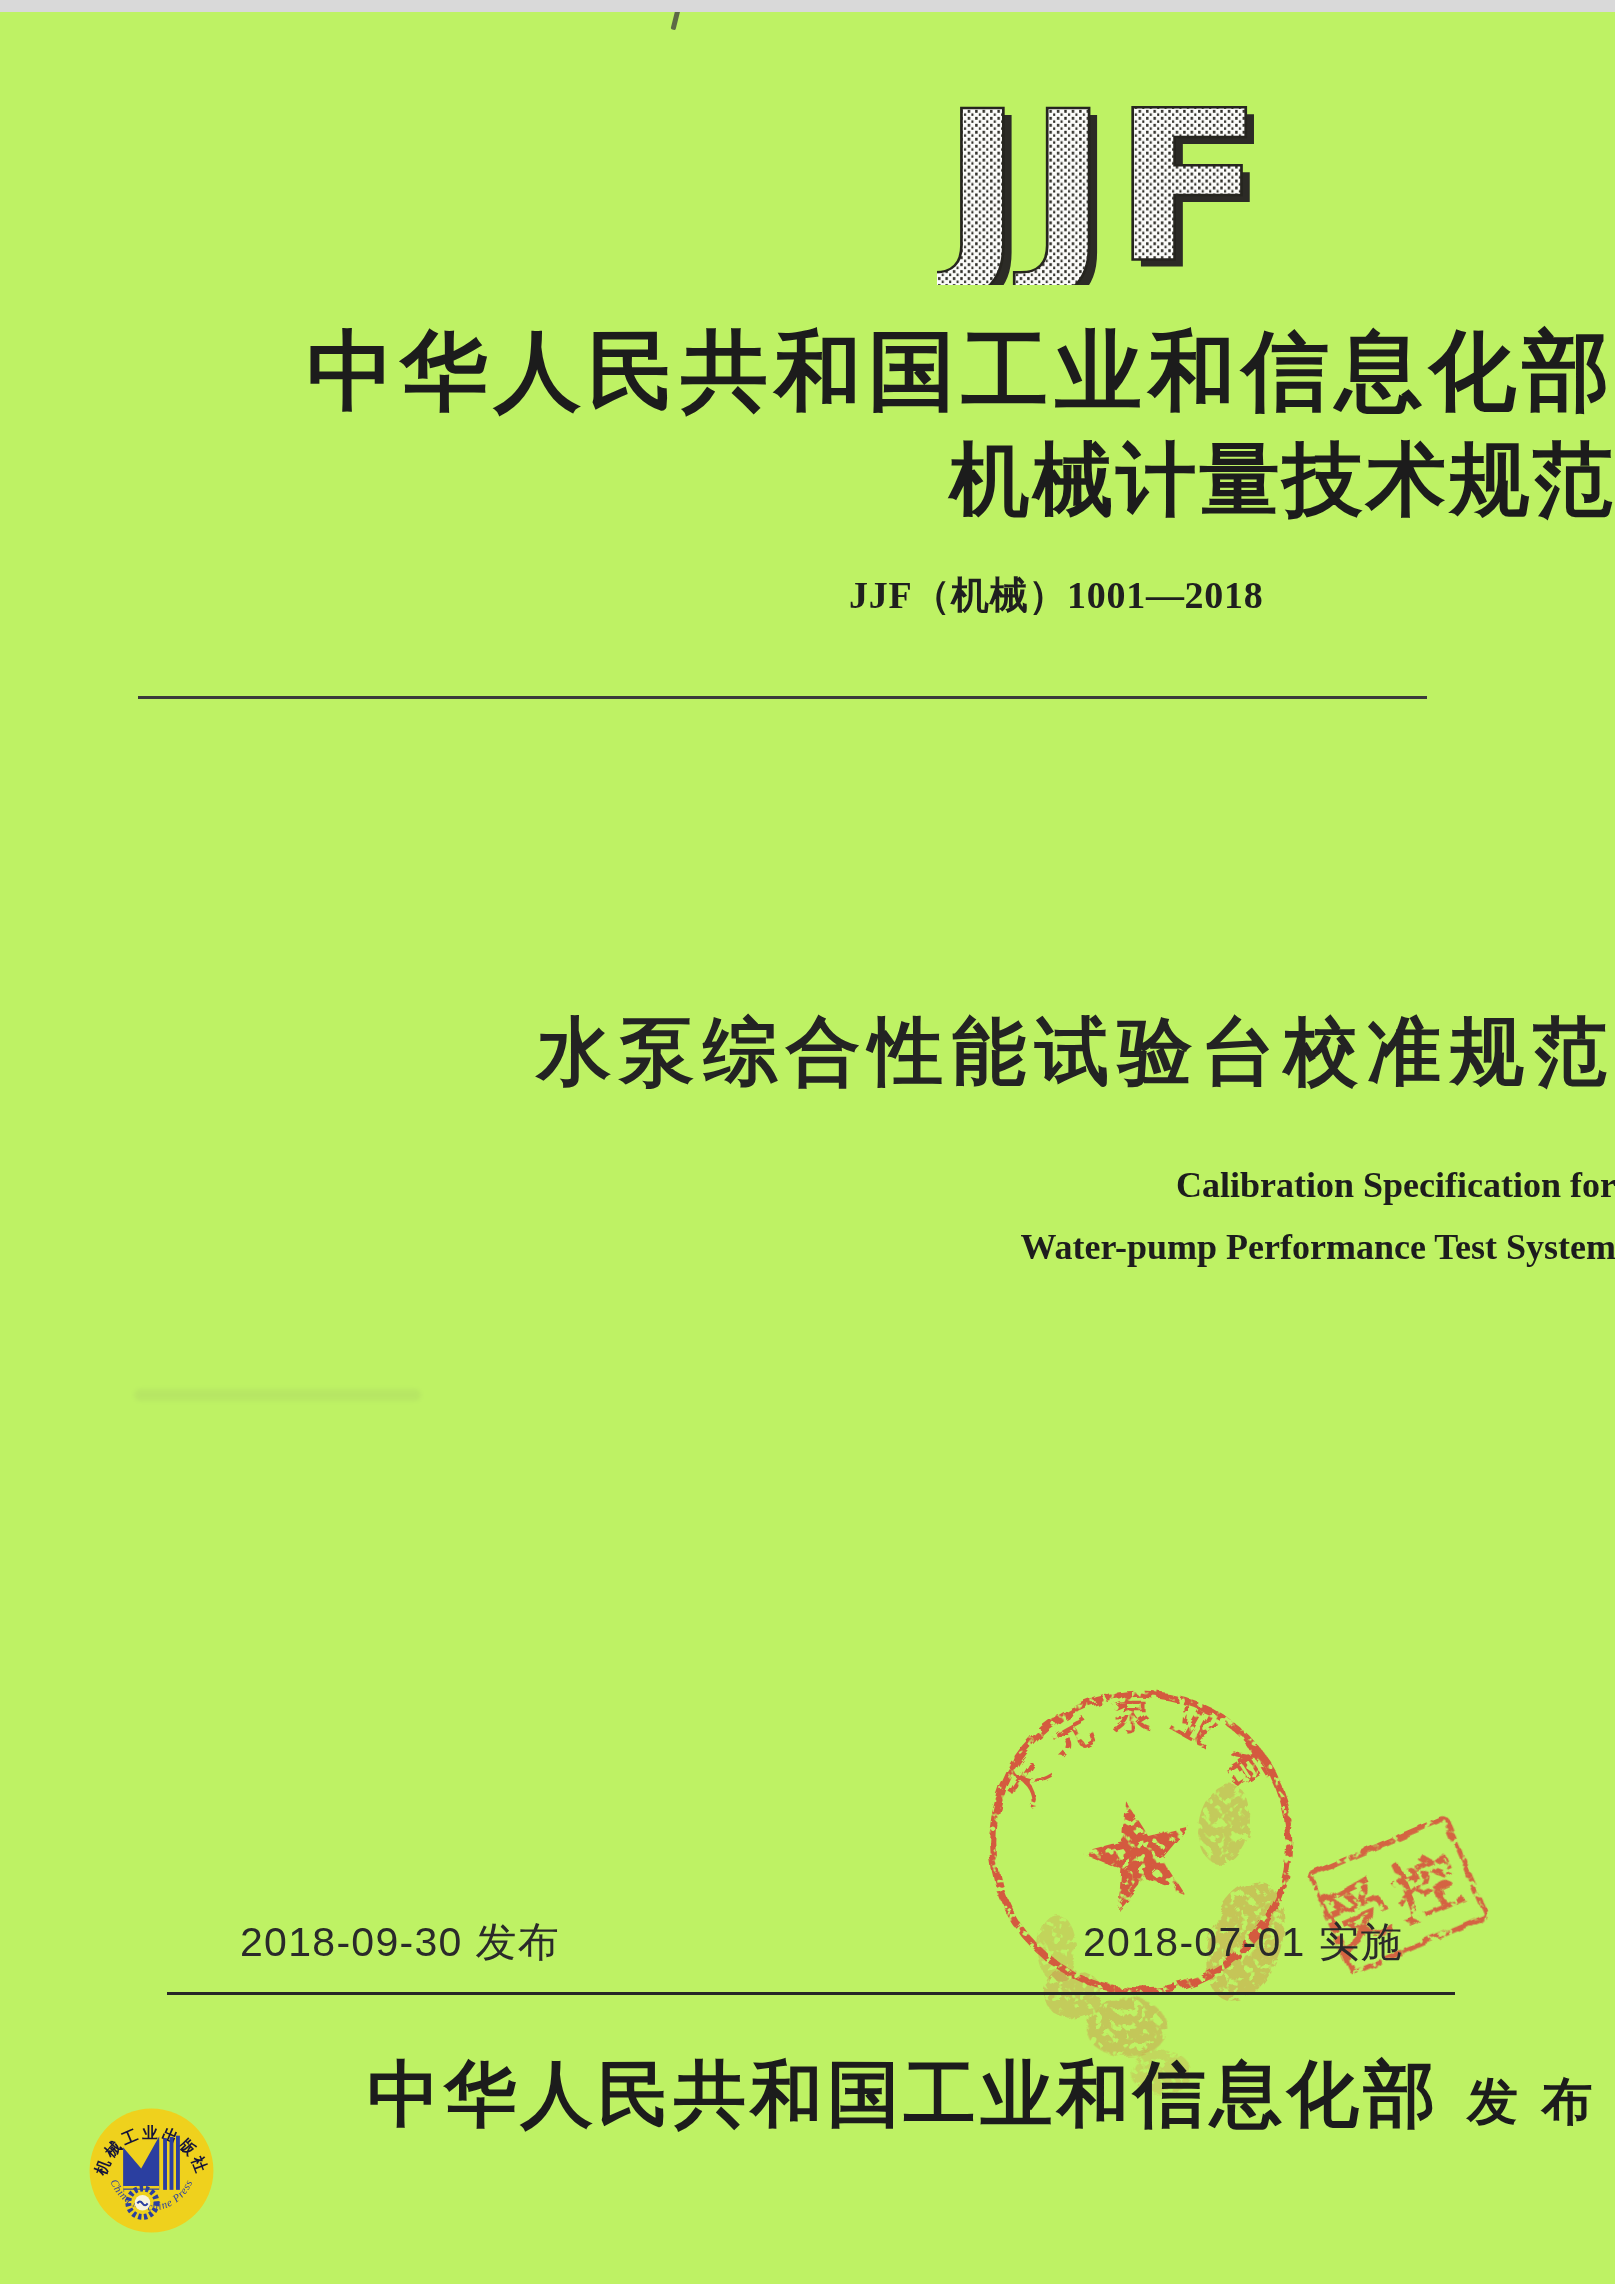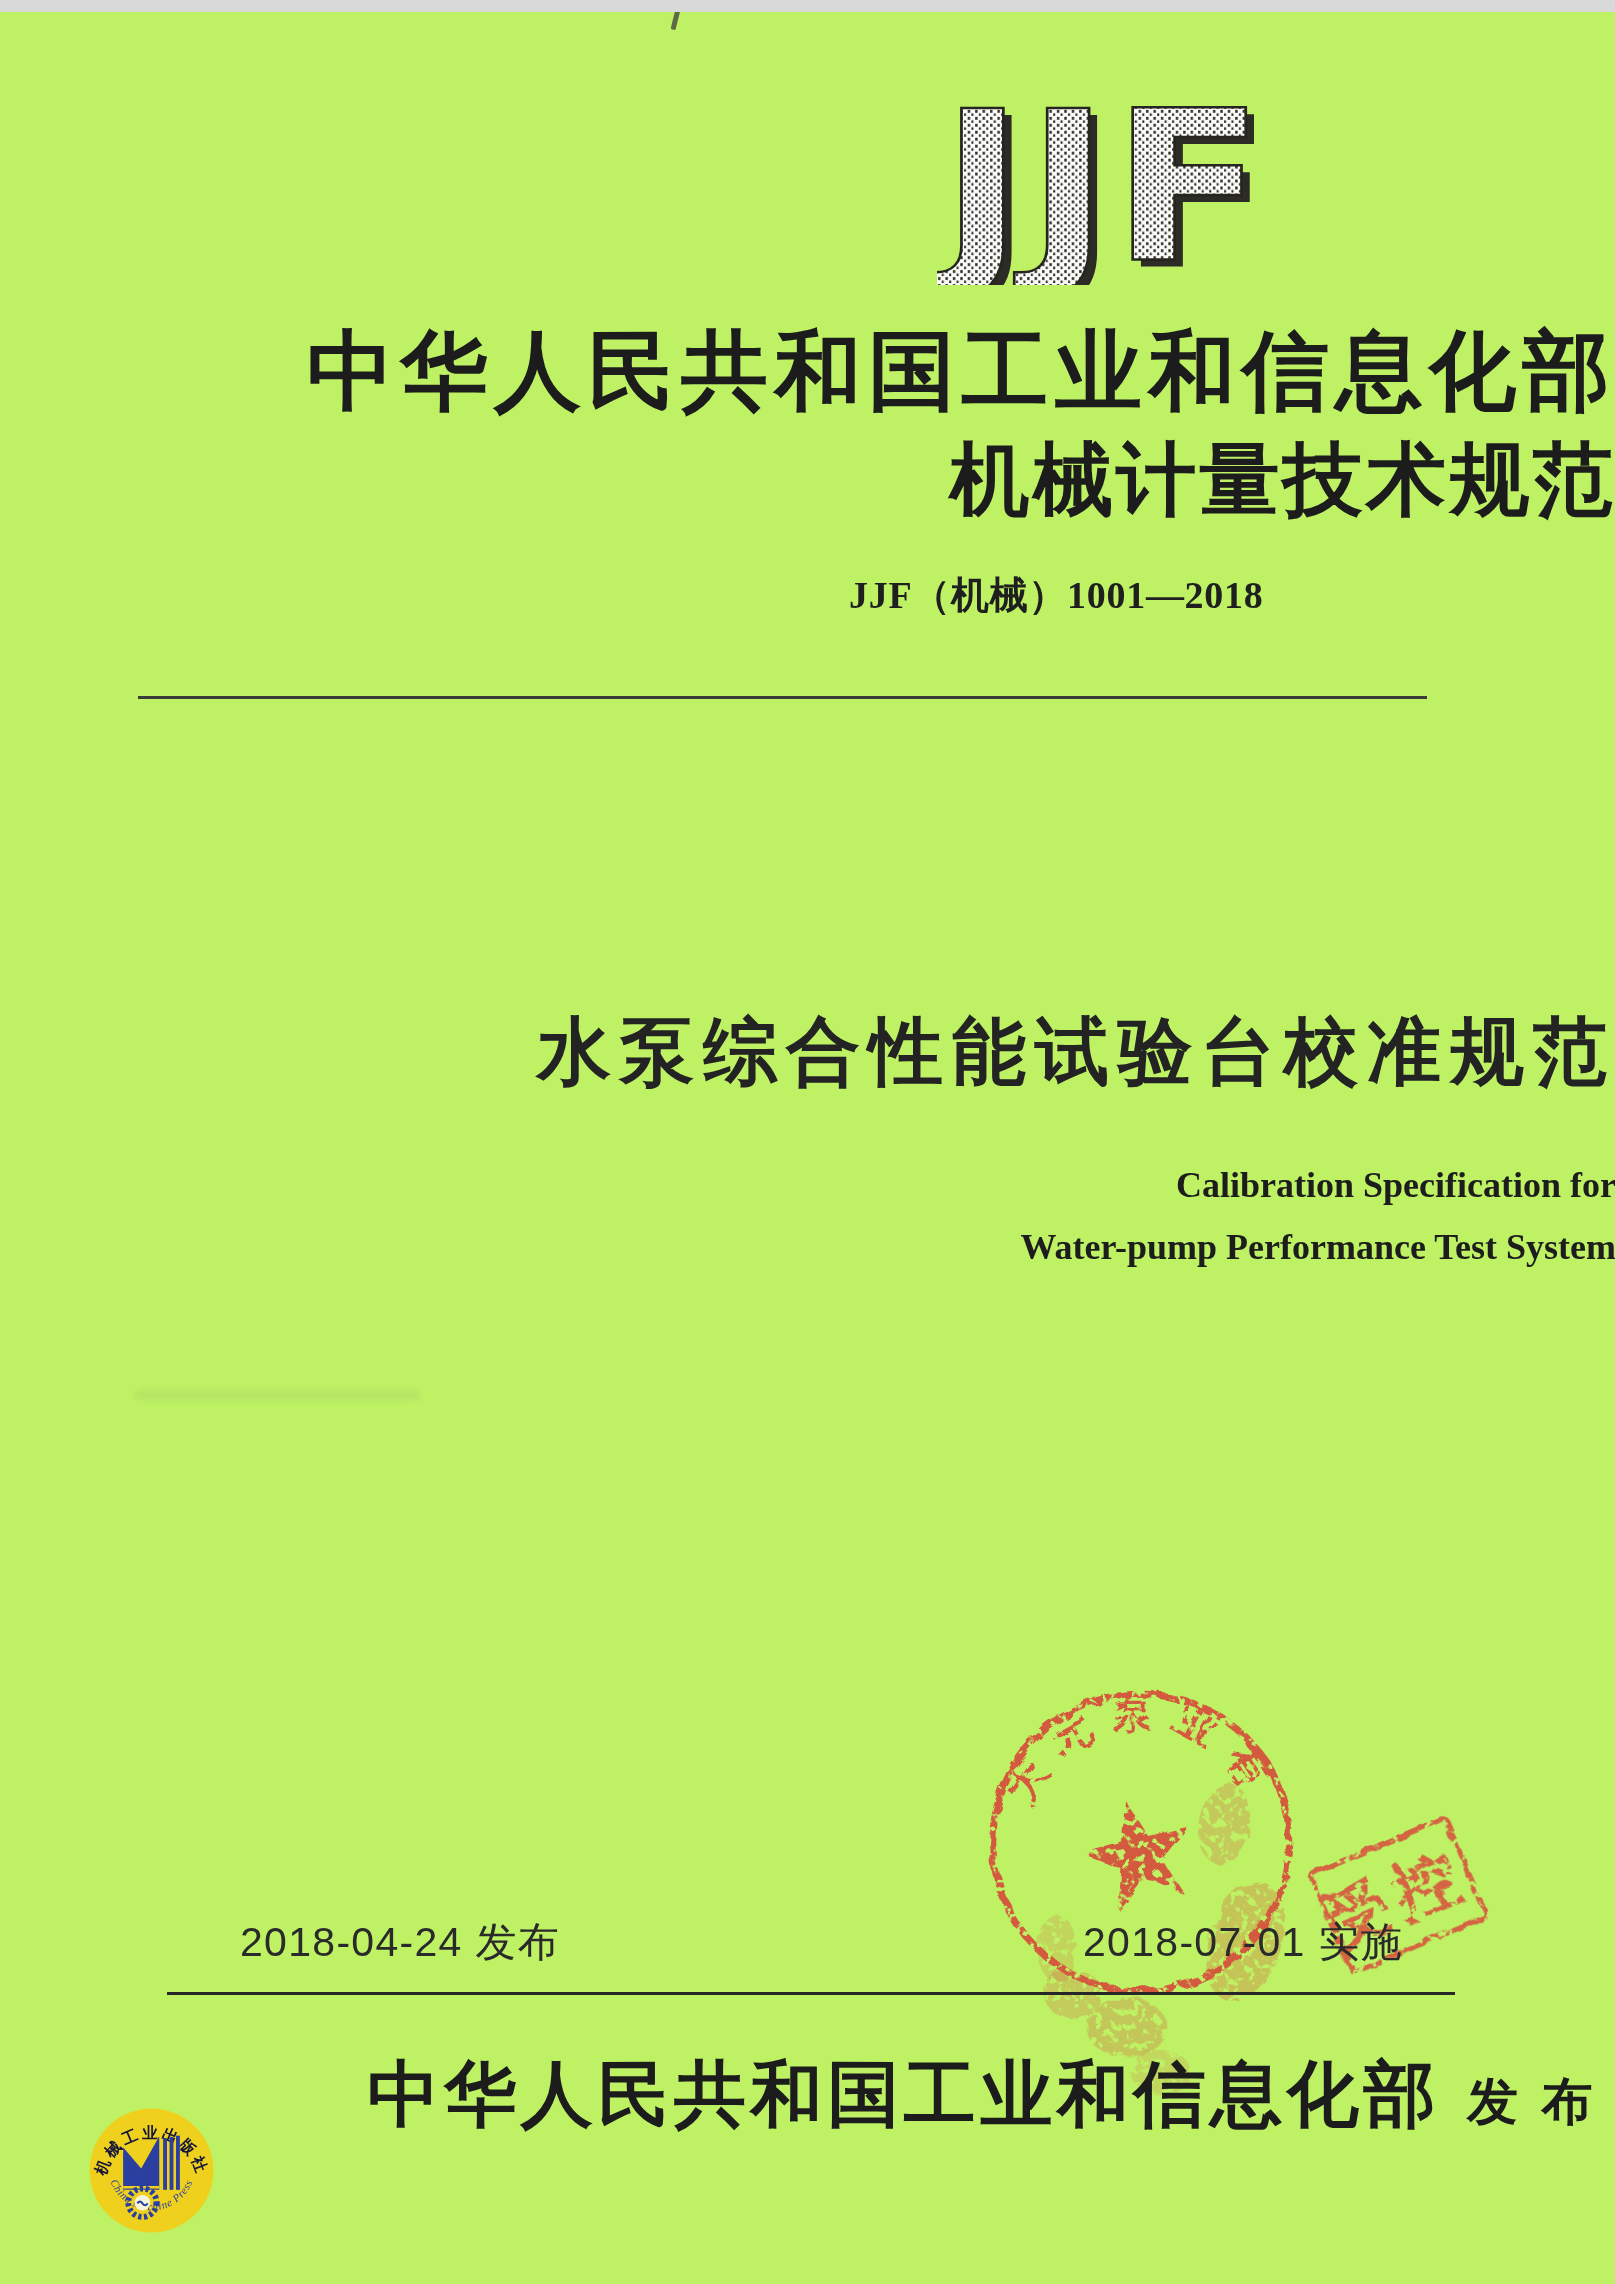--- a/index.html
+++ b/index.html
@@ -101,21 +101,21 @@
       <ellipse cx="140" cy="430" rx="30" ry="52" fill="#d8453a" opacity="0.20"></ellipse>
       <ellipse cx="300" cy="620" rx="46" ry="34" fill="#d8453a" opacity="0.18"></ellipse>
     </g>
 
     <g filter="url(#grunge)" opacity="0.82" transform="translate(665,349) rotate(-23)">
       <rect x="-112" y="-82" width="224" height="164" rx="7" fill="none" stroke="#d8453a" stroke-width="9"></rect>
       <text x="-6" y="36" text-anchor="middle" font-size="100" font-weight="bold" fill="#d8453a" letter-spacing="12">受控</text>
     </g>
   </svg>
 
-  <div class="abs date-text date-issue">2018-04-24 发布</div>
+  <div class="abs date-text date-issue">2018-09-30 发布</div>
   <div class="abs date-text date-impl">2018-07-01 实施</div>
 
   <div class="abs rule2"></div>
 
   <div class="abs centered publisher-row">
     <span class="pub-main">中华人民共和国工业和信息化部</span><span class="pub-word">发布</span>
   </div>
 
   <svg class="abs press-logo" viewBox="0 0 200 200">
     <circle cx="100" cy="100" r="96" fill="#efd11d"></circle>

